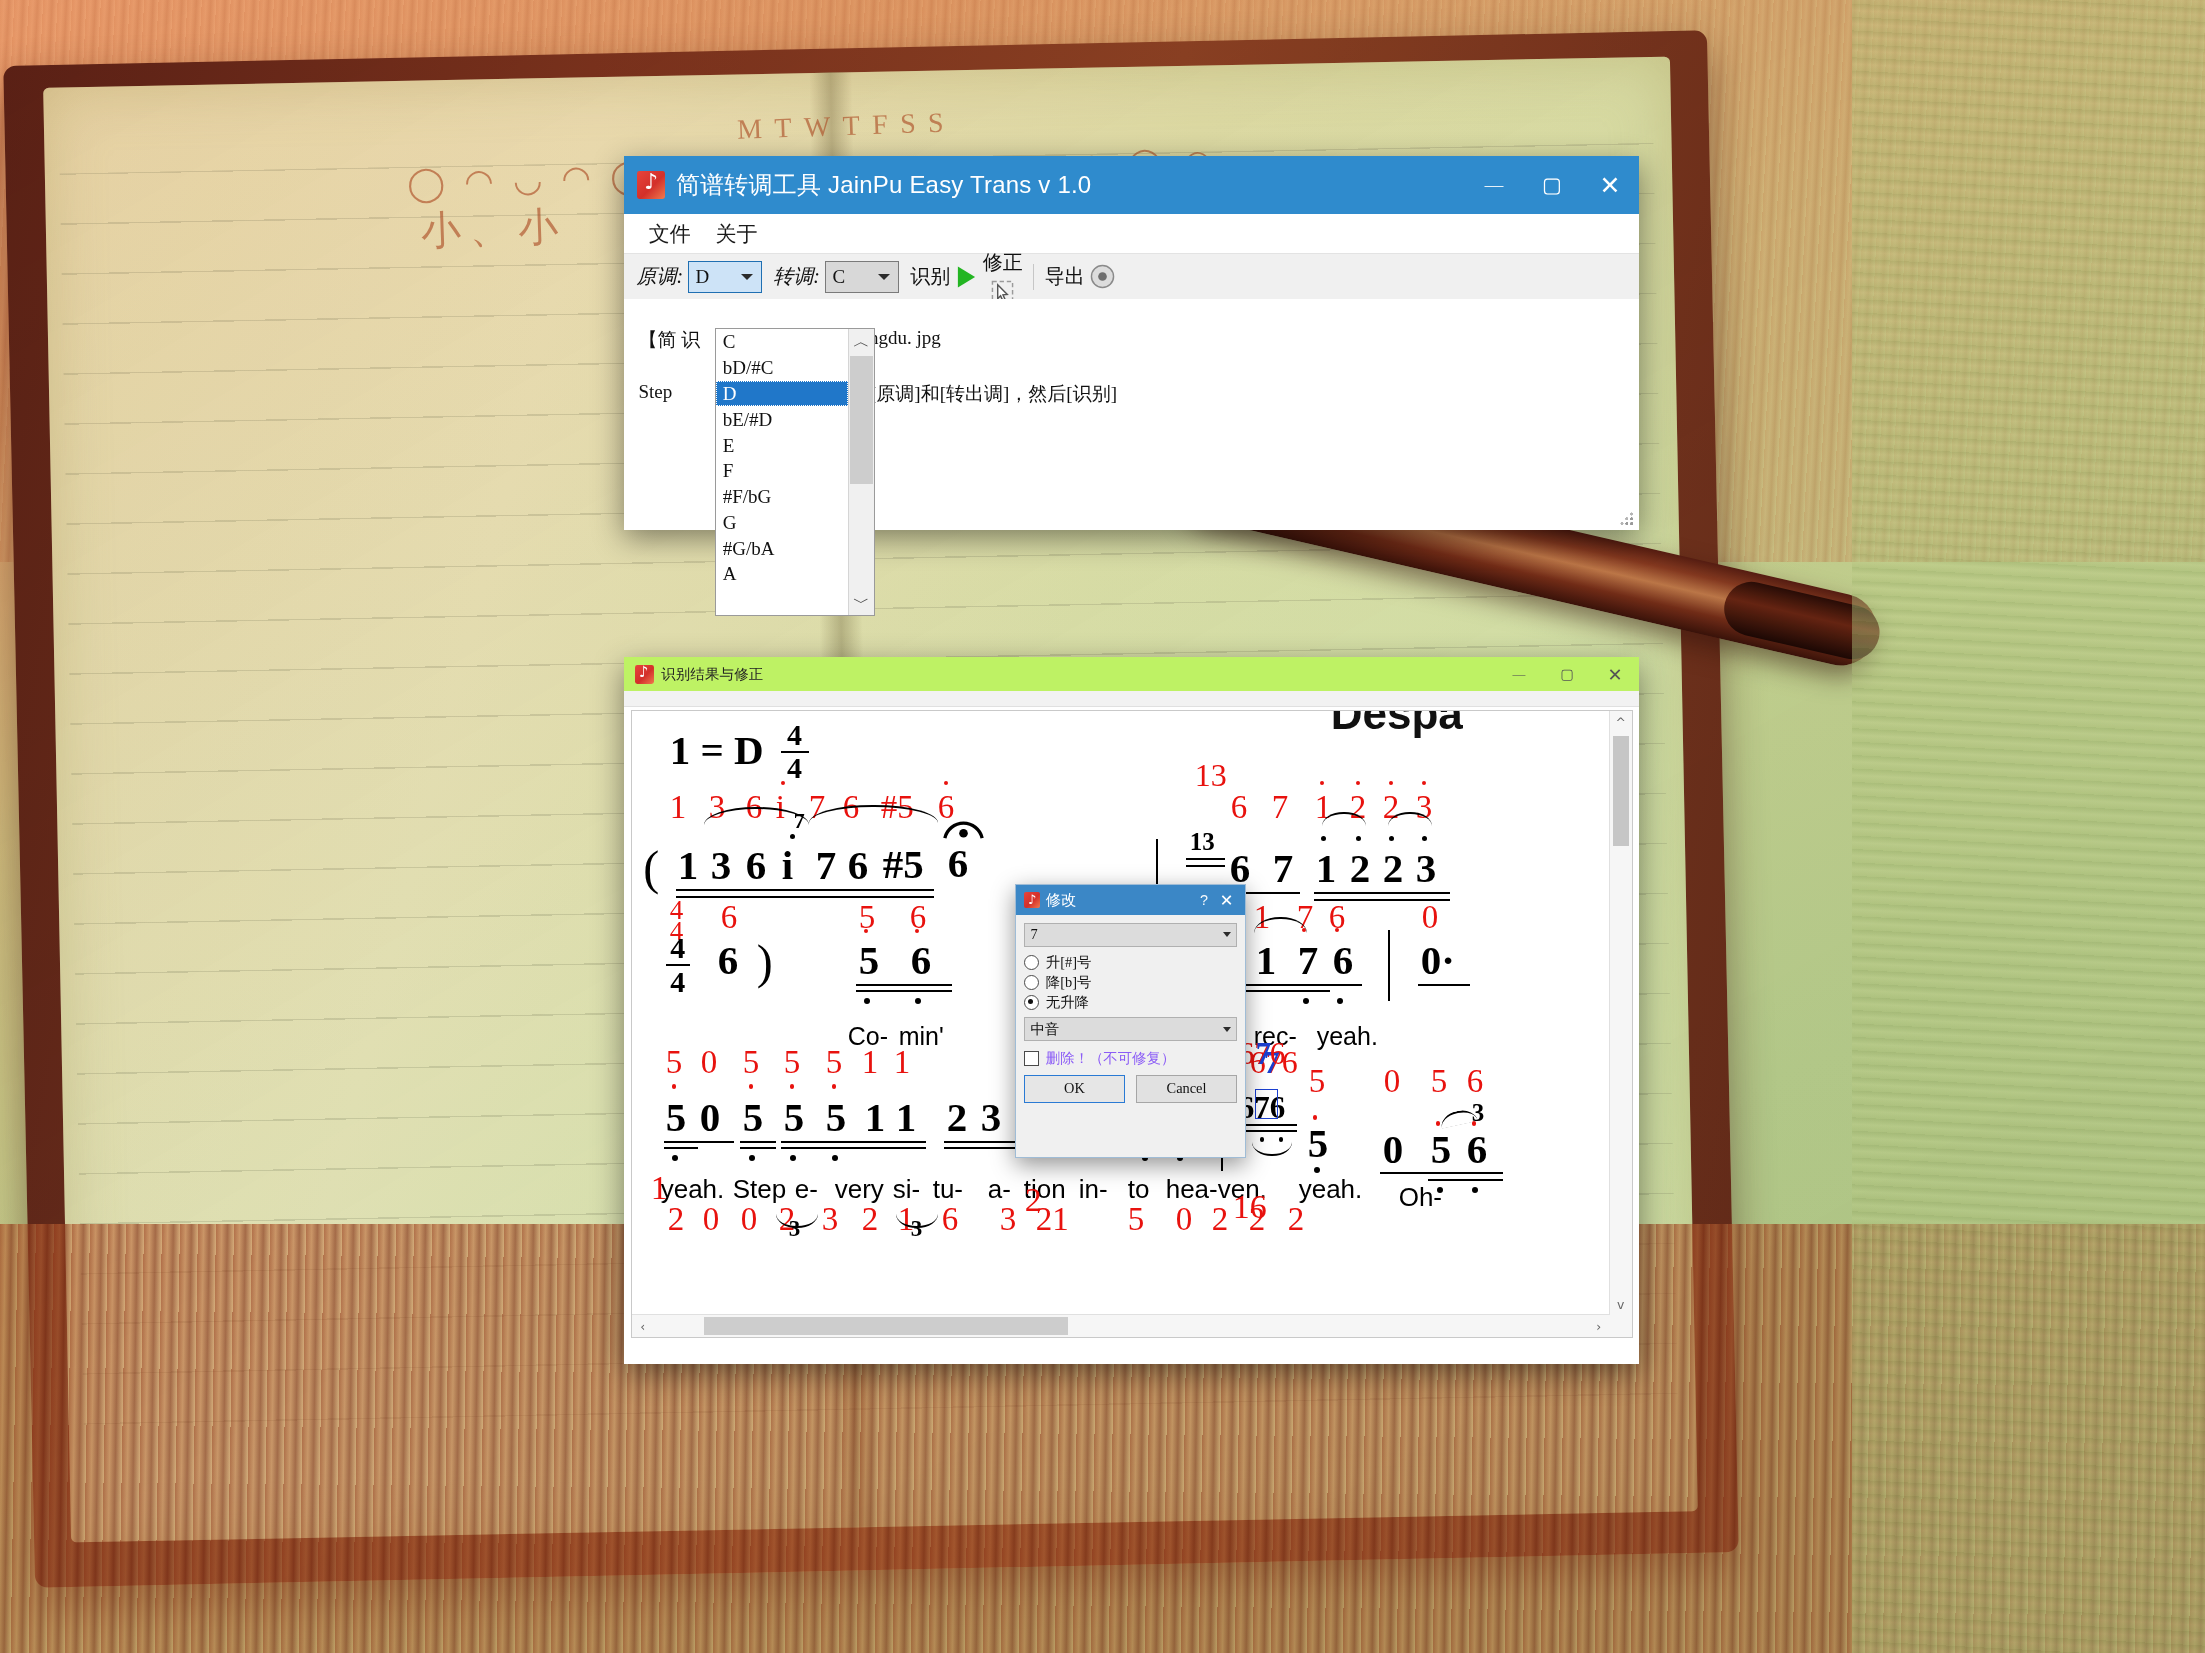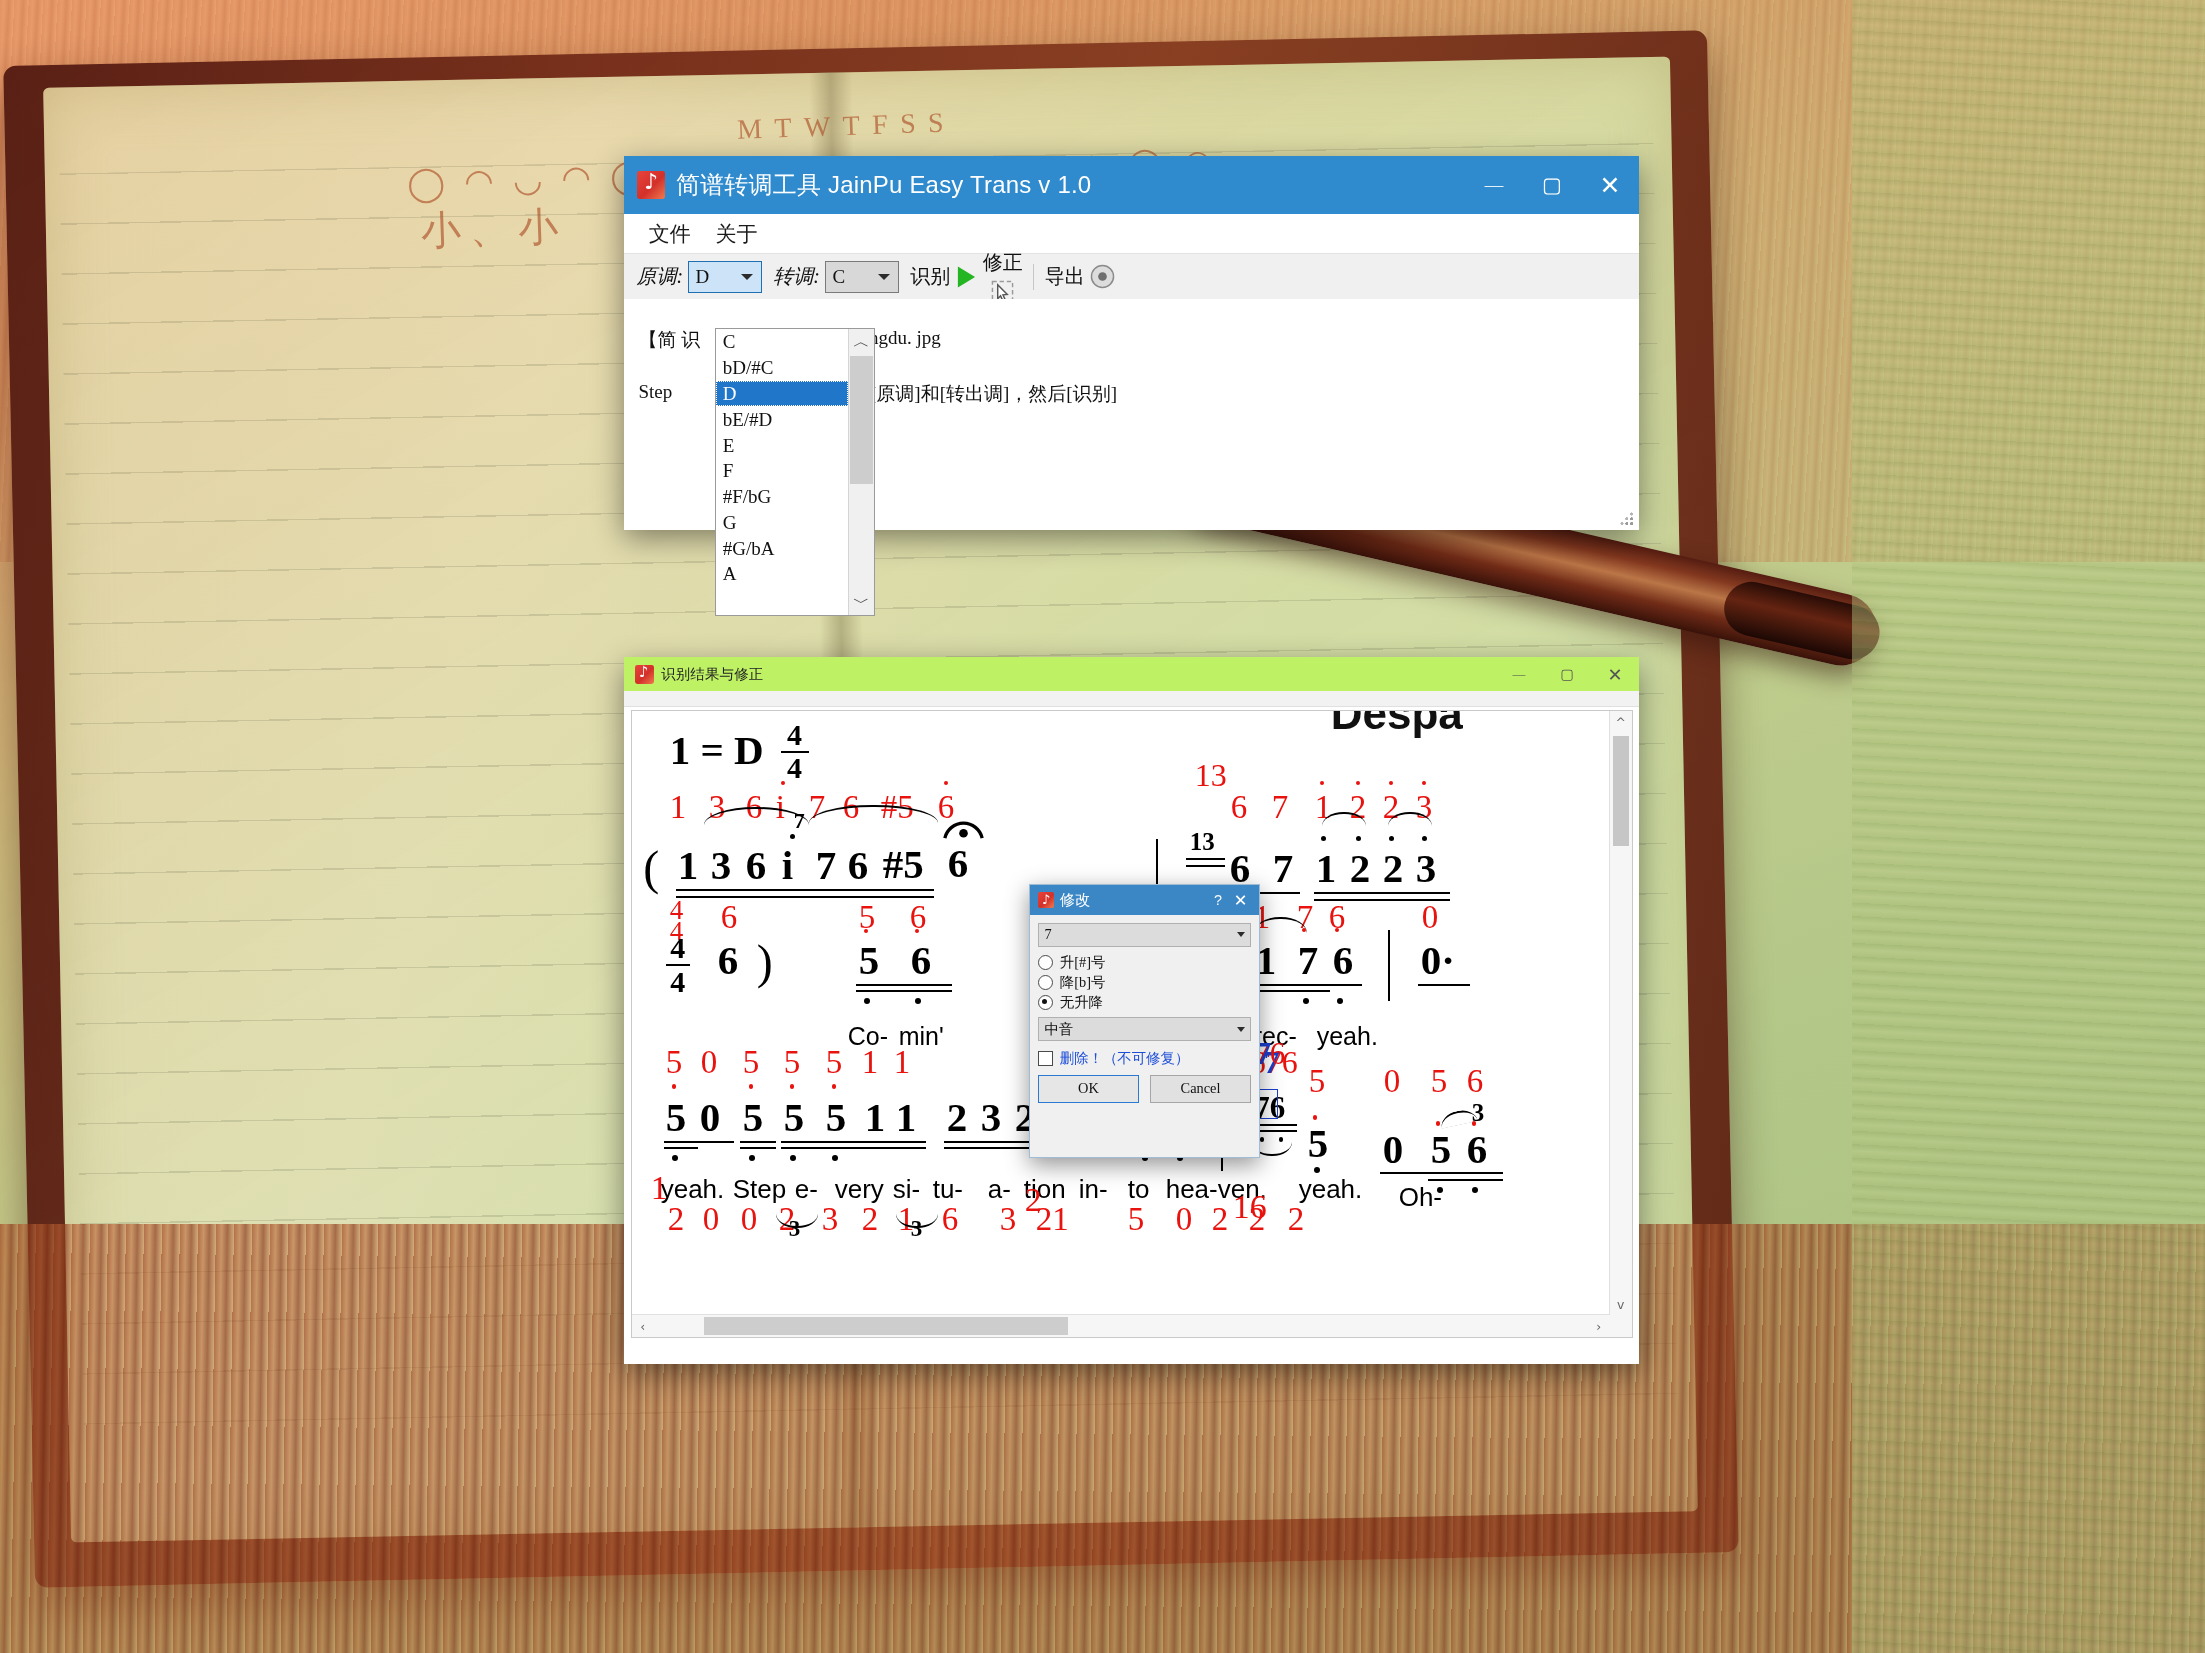--- a/index.html
+++ b/index.html
@@ -128,39 +128,39 @@
   .frac{display:inline-block;text-align:center;vertical-align:middle;position:relative;top:-1.9px;}
   .frac .n{display:block;line-height:.95;}
   .frac .bar2{display:block;height:2.4px;background:#000;margin:1.4px 0;}
   .frac .d{display:block;line-height:.95;}
   .lyric{position:absolute;font-family:"Liberation Sans",sans-serif;color:#000;white-space:nowrap;}
   .tripnum{position:absolute;color:#000;font-family:"Liberation Serif",serif;font-weight:bold;}
   .fermata{position:absolute;}
   .title-clip{position:absolute;font-family:"Liberation Sans",sans-serif;font-weight:bold;color:#111;white-space:nowrap;}
 
   
-  .dlg{position:absolute;background:#f0f0f0;border:0.5px solid #9fbcd6;box-shadow:0 6.7px 22px rgba(0,0,0,.42);margin-left:14px;}
+  .dlg{position:absolute;background:#f0f0f0;border:0.5px solid #9fbcd6;box-shadow:0 6.7px 22px rgba(0,0,0,.42);}
   .dlg-tb{height:30px;background:#3b87c6;display:flex;align-items:center;color:#fff;}
   .dlg-tb .ic{width:16.3px;height:16.3px;margin-left:7.7px;margin-right:5.7px;border-radius:1.9px;position:relative;
     background:linear-gradient(135deg,#e8443c,#d3302a 55%,#f07a4e);}
   .dlg-tb .ic::after{content:"♪";position:absolute;inset:0;text-align:center;font-size:13px;line-height:16.3px;color:#fff;font-family:"DejaVu Sans",sans-serif;}
   .dlg-tb .t{font-size:15.3px;}
   .dlg-tb .q{margin-left:auto;font-size:14.4px;opacity:.95;}
   .dlg-tb .x{width:37px;text-align:center;font-size:16.3px;font-family:"DejaVu Sans",sans-serif;font-weight:300;}
   .dlg-body{padding:7.7px 7.7px 6.7px 7.7px;}
   .dcombo{height:22px;background:#dcdcdc;border:0.5px solid #b0b0b0;display:flex;align-items:center;position:relative;margin-bottom:5.7px;}
   .dcombo .v{font-size:14.4px;padding-left:5.7px;color:#111;font-family:"Liberation Serif",serif;}
   .dcombo .a{position:absolute;right:5.7px;width:0;height:0;border-left:4.8px solid transparent;border-right:4.8px solid transparent;border-top:5.3px solid #2b2b2b;}
   .radrow{display:flex;align-items:center;height:20px;}
   .rad{width:13.4px;height:13.4px;border-radius:50%;border:1px solid #4a4a4a;background:#fff;margin-right:6.7px;position:relative;flex:0 0 auto;}
   .rad.on::after{content:"";position:absolute;left:2.9px;top:2.9px;width:5.7px;height:5.7px;border-radius:50%;background:#111;}
   .radrow .l{font-size:14.4px;color:#111;font-family:"Liberation Serif",serif;}
   .chkrow{display:flex;align-items:center;height:23px;}
   .chk{width:13.4px;height:13.4px;border:1px solid #4a4a4a;background:#fff;margin-right:6.7px;flex:0 0 auto;}
-  .chkrow .l{font-size:14.4px;color:#1d4ed8;font-family:"Liberation Serif",serif;}
+  .chkrow .l{font-size:14.4px;color:#8b5cf6;font-family:"Liberation Serif",serif;}
   .btnrow{display:flex;gap:10.5px;margin-top:4.8px;}
   .dbtn{flex:1 1 0;height:26px;background:#e1e1e1;border:0.5px solid #a6a6a6;display:flex;align-items:center;justify-content:center;
     font-size:14.4px;color:#111;font-family:"Liberation Serif",serif;}
   .dbtn.def{border:1.4px solid #2a7ad4;background:#e6e6e6;}
 </style>
 </head>
 <body>
 
 <div id="wallpaper">
   <div class="wp-base"></div>

